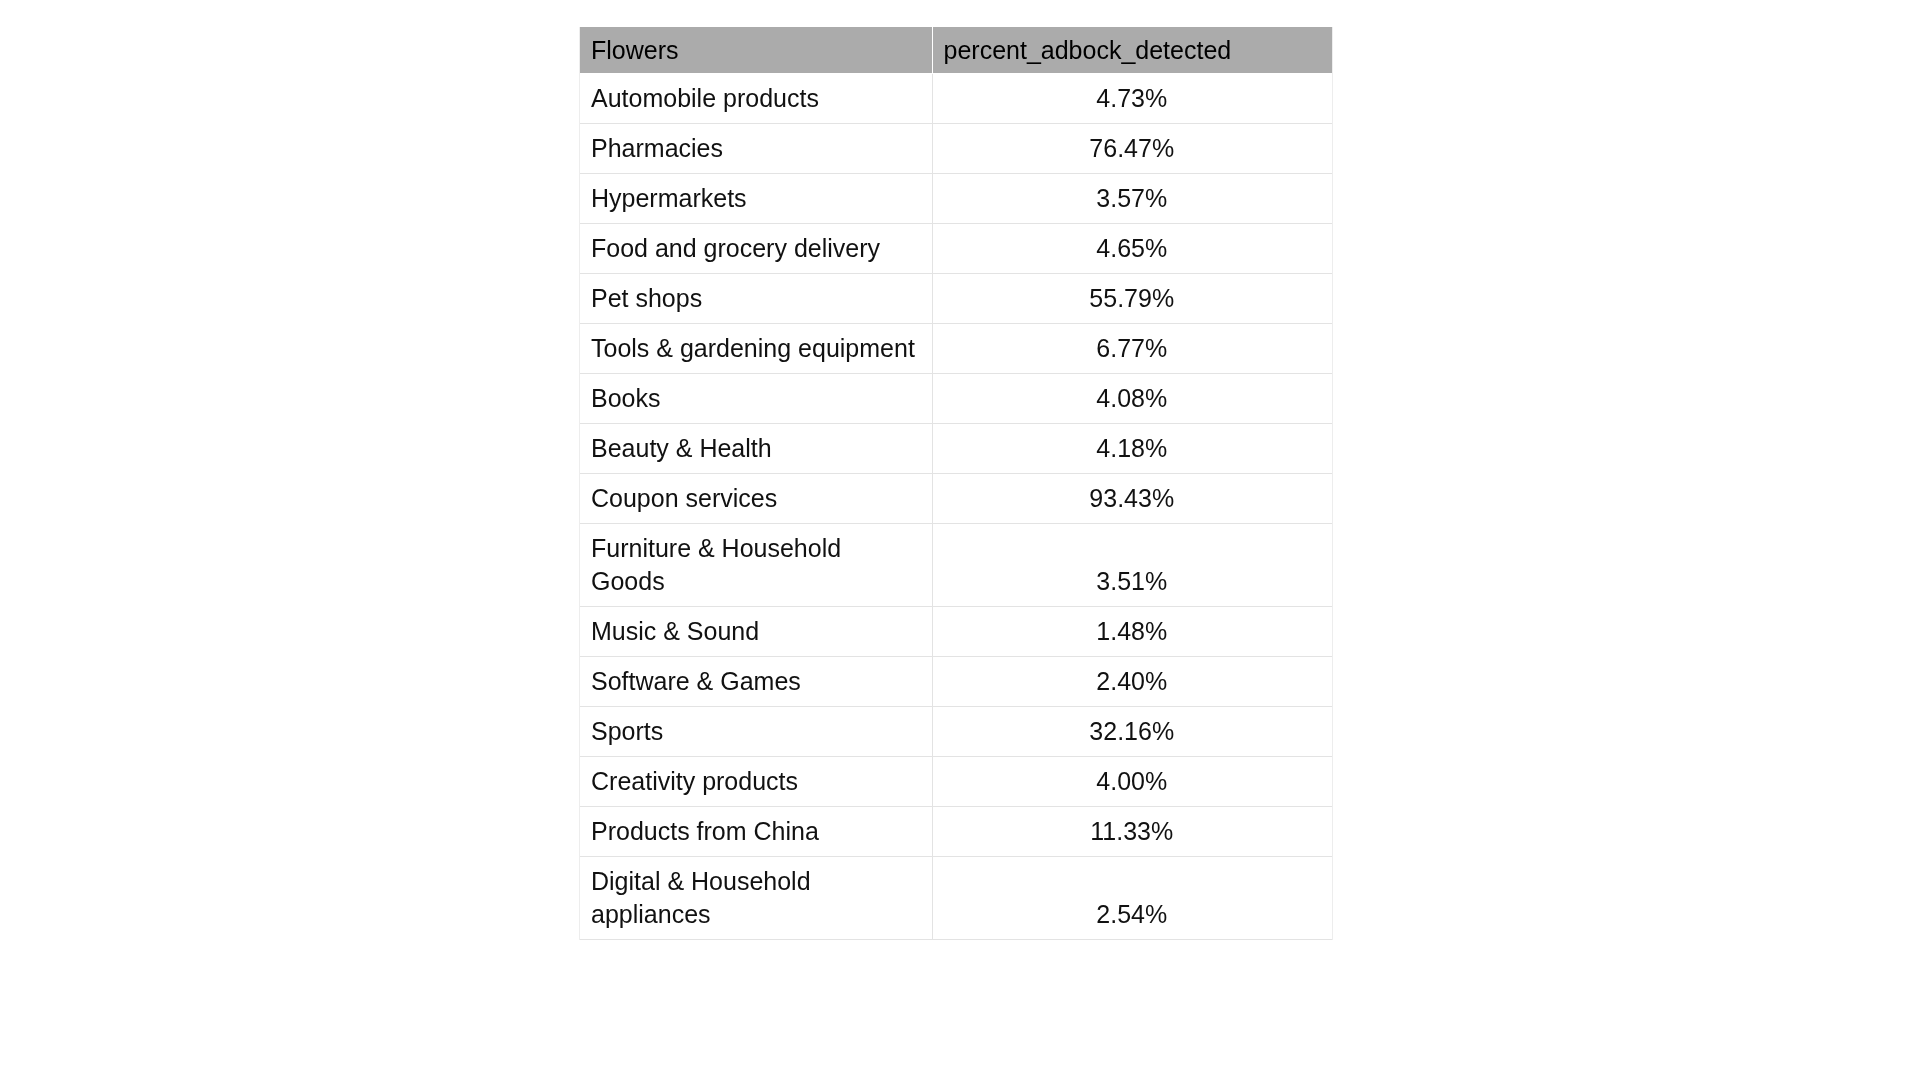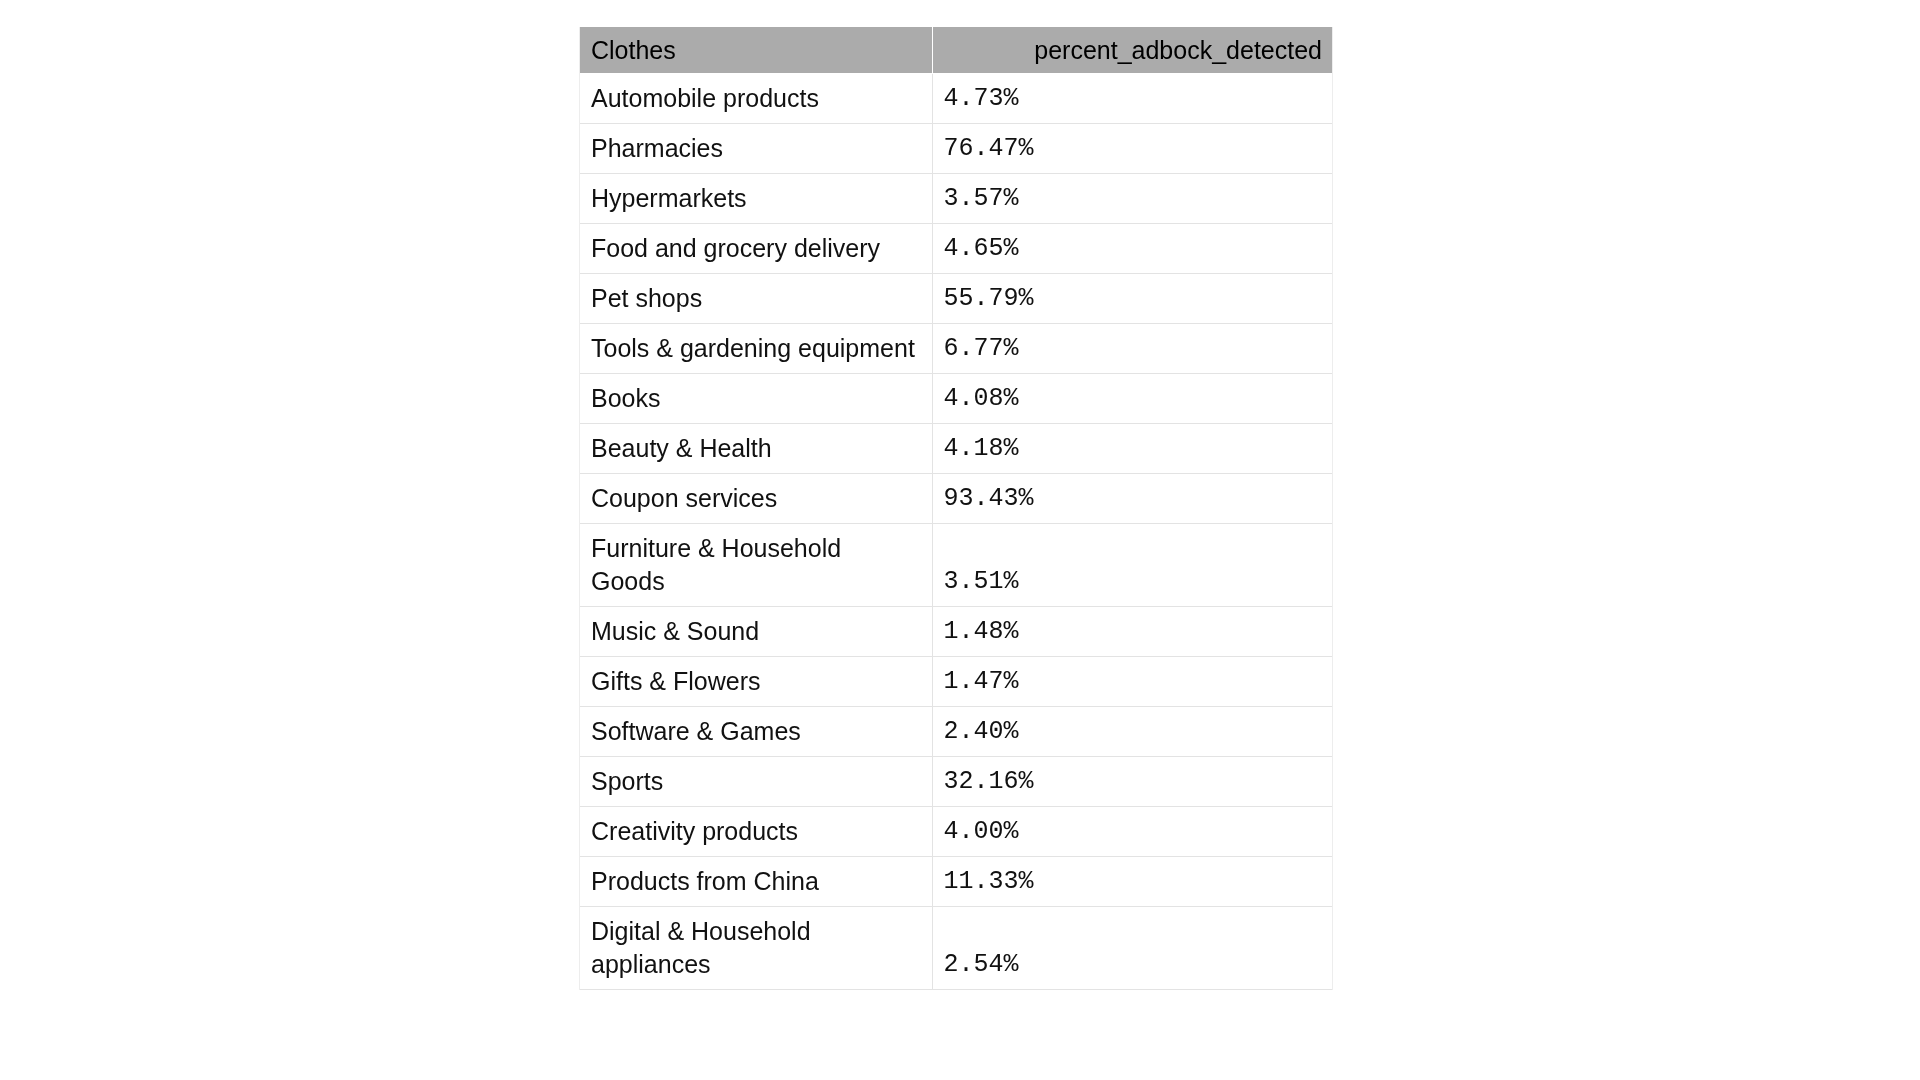--- a/index.html
+++ b/index.html
@@ -46,38 +46,36 @@
     line-height: 30px;
     text-align: left;
     padding: 8px 10px 8px 11px;
     border-right: 1px solid #ffffff;
     border-bottom: 1px solid #ffffff;
     vertical-align: middle;
     white-space: nowrap;
   }
   table.data-table thead th:last-child {
     border-right: none;
-    text-align: right;
   }
 
   table.data-table tbody td {
     font-size: 25px;
     line-height: 33px;
     color: #111111;
     padding: 8px 10px 8px 11px;
     border-bottom: 1px solid #e3e3e3;
     border-right: 1px solid #e3e3e3;
     vertical-align: bottom;
     background: #ffffff;
   }
   table.data-table tbody td:last-child {
     border-right: none;
-    text-align: left;
+    text-align: center;
     padding-right: 12px;
-    font-family: Liberation Mono, monospace;
   }
   table.data-table tbody tr:last-child td {
     border-bottom: 1px solid #e3e3e3;
   }
 
   table.data-table tbody td.cat-cell {
     text-align: left;
     word-wrap: break-word;
     margin-top: 24px;
   }
@@ -101,21 +99,21 @@
 <div id="page">
 
   <div id="table-wrap">
     <table class="data-table">
       <colgroup>
         <col class="col-category">
         <col class="col-value">
       </colgroup>
       <thead>
         <tr>
-          <th>Clothes</th>
+          <th>Flowers</th>
           <th>percent_adbock_detected</th>
         </tr>
       </thead>
       <tbody id="table-body">
           <tr>
             <td class="cat-cell">Automobile products</td>
             <td class="val-cell">4.73%</td>
           </tr>
           <tr>
             <td class="cat-cell">Pharmacies</td>
@@ -151,24 +149,20 @@
           </tr>
           <tr>
             <td class="cat-cell">Furniture &amp; Household Goods</td>
             <td class="val-cell">3.51%</td>
           </tr>
           <tr>
             <td class="cat-cell">Music &amp; Sound</td>
             <td class="val-cell">1.48%</td>
           </tr>
           <tr>
-            <td class="cat-cell">Gifts &amp; Flowers</td>
-            <td class="val-cell">1.47%</td>
-          </tr>
-          <tr>
             <td class="cat-cell">Software &amp; Games</td>
             <td class="val-cell">2.40%</td>
           </tr>
           <tr>
             <td class="cat-cell">Sports</td>
             <td class="val-cell">32.16%</td>
           </tr>
           <tr>
             <td class="cat-cell">Creativity products</td>
             <td class="val-cell">4.00%</td>

